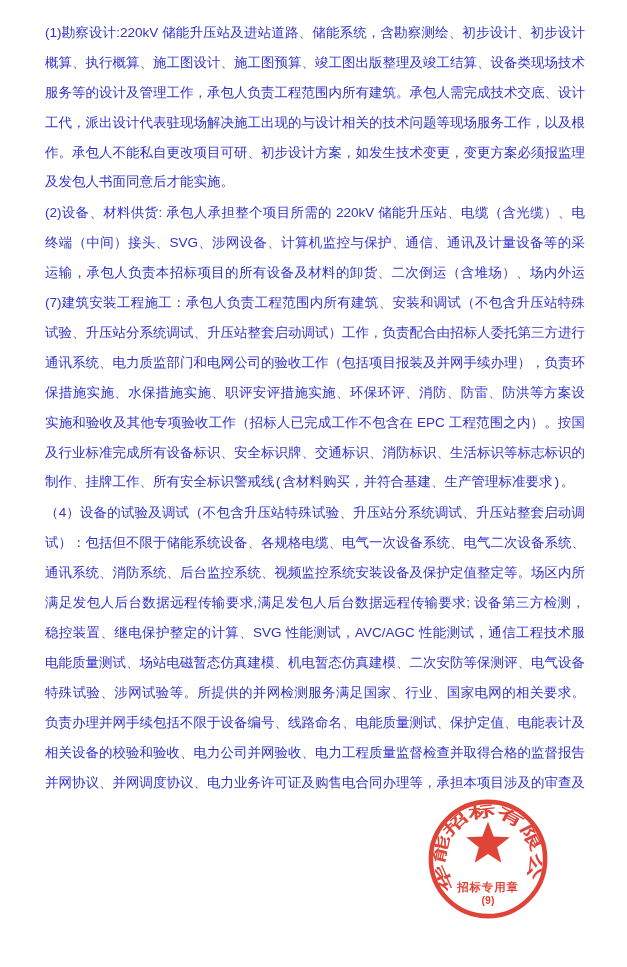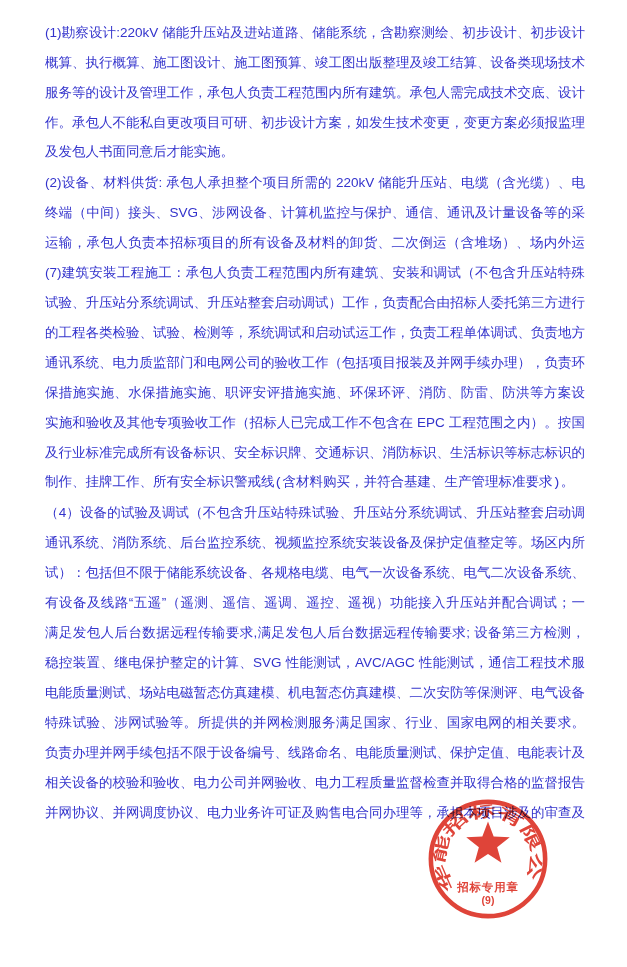--- a/index.html
+++ b/index.html
@@ -50,37 +50,36 @@
 </head>
 <body>
 
 <div class="page">
 
   <div class="doc">
 
   <div class="line">(1)勘察设计:220kV 储能升压站及进站道路、储能系统，含勘察测绘、初步设计、初步设计</div>
       <div class="line">概算、执行概算、施工图设计、施工图预算、竣工图出版整理及竣工结算、设备类现场技术</div>
       <div class="line">服务等的设计及管理工作，承包人负责工程范围内所有建筑。承包人需完成技术交底、设计</div>
+      <div class="line">工代，派出设计代表驻现场解决施工出现的与设计相关的技术问题等现场服务工作，以及根</div>
       <div class="line">作。承包人不能私自更改项目可研、初步设计方案，如发生技术变更，变更方案必须报监理</div>
       <div class="line end">及发包人书面同意后才能实施。</div>
       <div class="line">(2)设备、材料供货: 承包人承担整个项目所需的 220kV 储能升压站、电缆（含光缆）、电缆</div>
       <div class="line">终端（中间）接头、SVG、涉网设备、计算机监控与保护、通信、通讯及计量设备等的采购、</div>
       <div class="line">运输，承包人负责本招标项目的所有设备及材料的卸货、二次倒运（含堆场）、场内外运输、</div>
       <div class="line">(7)建筑安装工程施工：承包人负责工程范围内所有建筑、安装和调试（不包含升压站特殊</div>
       <div class="line">试验、升压站分系统调试、升压站整套启动调试）工作，负责配合由招标人委托第三方进行</div>
-      <div class="line">的工程各类检验、试验、检测等，系统调试和启动试运工作，负责工程单体调试、负责地方</div>
       <div class="line">通讯系统、电力质监部门和电网公司的验收工作（包括项目报装及并网手续办理），负责环</div>
       <div class="line">保措施实施、水保措施实施、职评安评措施实施、环保环评、消防、防雷、防洪等方案设计、</div>
       <div class="line">实施和验收及其他专项验收工作（招标人已完成工作不包含在 EPC 工程范围之内）。按国家</div>
       <div class="line">及行业标准完成所有设备标识、安全标识牌、交通标识、消防标识、生活标识等标志标识的</div>
       <div class="line end">制作、挂牌工作、所有安全标识警戒线(含材料购买，并符合基建、生产管理标准要求)。</div>
       <div class="line">（4）设备的试验及调试（不包含升压站特殊试验、升压站分系统调试、升压站整套启动调</div>
+      <div class="line">试）：包括但不限于储能系统设备、各规格电缆、电气一次设备系统、电气二次设备系统、</div>
       <div class="line">通讯系统、消防系统、后台监控系统、视频监控系统安装设备及保护定值整定等。场区内所</div>
-      <div class="line">试）：包括但不限于储能系统设备、各规格电缆、电气一次设备系统、电气二次设备系统、</div>
-      <div class="line">有设备及线路“五遥”（遥测、遥信、遥调、遥控、遥视）功能接入升压站并配合调试；一</div>
       <div class="line">满足发包人后台数据远程传输要求,满足发包人后台数据远程传输要求; 设备第三方检测，</div>
       <div class="line">稳控装置、继电保护整定的计算、SVG 性能测试，AVC/AGC 性能测试，通信工程技术服务，</div>
       <div class="line">电能质量测试、场站电磁暂态仿真建模、机电暂态仿真建模、二次安防等保测评、电气设备</div>
       <div class="line">特殊试验、涉网试验等。所提供的并网检测服务满足国家、行业、国家电网的相关要求。</div>
       <div class="line">负责办理并网手续包括不限于设备编号、线路命名、电能质量测试、保护定值、电能表计及</div>
       <div class="line">相关设备的校验和验收、电力公司并网验收、电力工程质量监督检查并取得合格的监督报告和</div>
       <div class="line">并网协议、并网调度协议、电力业务许可证及购售电合同办理等，承担本项目涉及的审查及</div>
     </div>
 
   <svg class="seal" viewBox="0 0 140 140" xmlns="http://www.w3.org/2000/svg" aria-hidden="true">

